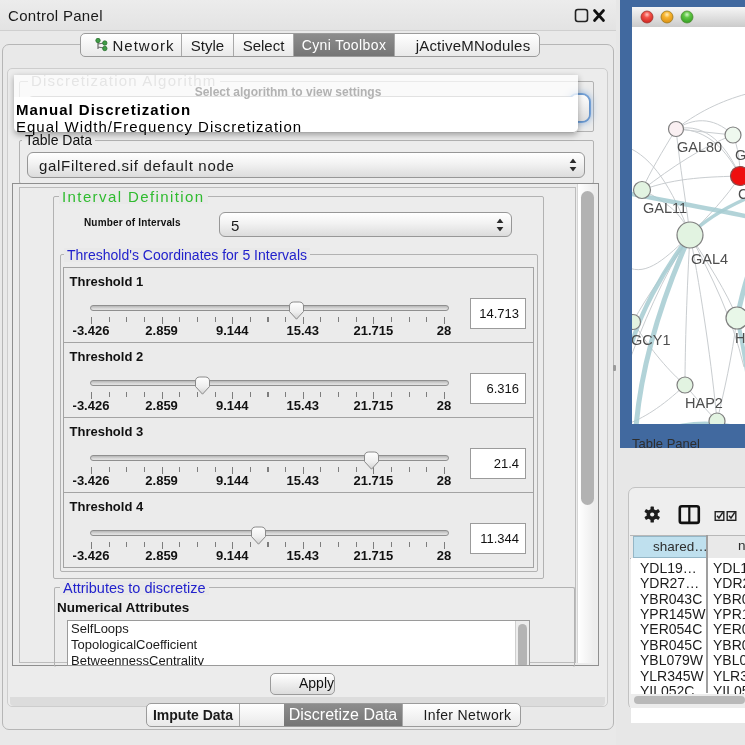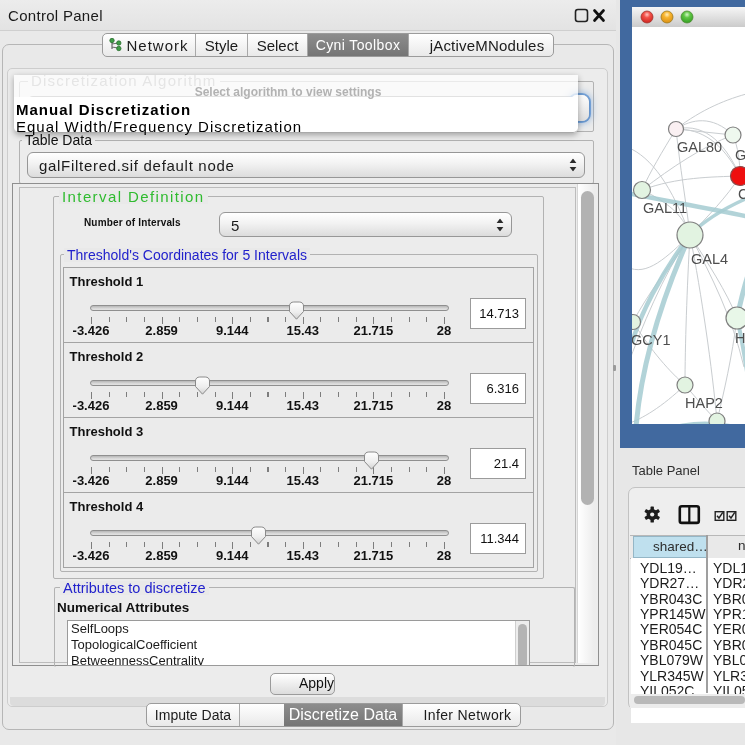--- a/index.html
+++ b/index.html
@@ -164,26 +164,26 @@
 <div class="abs" style="left:57px;top:600px;font-size:13.5px;font-weight:bold;color:#111;">Numerical Attributes</div>
 <div class="abs" style="left:67px;top:620px;width:461px;height:44px;border:1px solid #9a9a9a;background:#ffffff;overflow:hidden;">
   <div style="font-size:13px;color:#1b1b1b;padding:0 0 0 3px;line-height:16px;">SelfLoops<br>TopologicalCoefficient<br>BetweennessCentrality</div>
   <div class="abs" style="right:0;top:0;width:13px;height:44px;background:#ededed;border-left:1px solid #cfcfcf;"></div>
   <div class="abs" style="right:2px;top:3px;width:9px;height:44px;background:#b4b4b4;border-radius:5px;"></div>
 </div>
 
 <div class="abs" style="left:270px;top:673px;width:63px;height:20px;border:1px solid #9b9b9b;border-radius:5px;background:linear-gradient(180deg,#ffffff,#dcdcdc);font-size:14px;text-align:right;line-height:19px;color:#111;">Apply</div>
 
 <div class="tabseg" style="left:146px;top:703px;height:22px;font-size:0;">
-  <div class="seg" style="width:92px;font-size:14px;">Impute Data</div>
+  <div class="seg" style="width:92px;font-size:14px;font-weight:bold;">Impute Data</div>
   <div class="seg dark" style="width:118px;font-size:16px;margin-left:44px;">Discretize Data</div>
   <div class="seg" style="width:105px;font-size:14px;letter-spacing:0.35px;">Infer Network</div>
 </div>
 
-<div class="tabseg" style="left:102px;top:33px;height:22px;">
+<div class="tabseg" style="left:80px;top:33px;height:22px;padding-left:8px;">
   <div class="seg" style="width:92px;letter-spacing:1px;">
     <svg width="13" height="14" viewBox="0 0 13 14" style="margin-right:4px;">
       <path d="M3 3 L3 11 M3 6 L9 5 M3 9 L9 10" stroke="#6b6b6b" stroke-width="1.2" fill="none"></path>
       <circle cx="3" cy="2.5" r="2.2" fill="#3f9d46" stroke="#2c7031" stroke-width="0.8"></circle>
       <circle cx="9.8" cy="5" r="2.2" fill="#3f9d46" stroke="#2c7031" stroke-width="0.8"></circle>
       <circle cx="9.8" cy="10.5" r="2.2" fill="#3f9d46" stroke="#2c7031" stroke-width="0.8"></circle>
     </svg>Network</div>
   <div class="seg" style="width:51px;">Style</div>
   <div class="seg" style="width:59px;">Select</div>
   <div class="seg dark" style="width:100px;font-size:14px;letter-spacing:0.4px;">Cyni Toolbox</div>
@@ -278,21 +278,21 @@
     <text x="103" y="133">GA</text>
     <text x="106" y="172">C</text>
     <text x="11" y="186">GAL11</text>
     <text x="59" y="237">GAL4</text>
     <text x="-1" y="318">GCY1</text>
     <text x="103" y="316">H</text>
     <text x="53" y="381">HAP2</text>
   </g>
 </svg>
 
-<div class="abs" style="left:632px;top:463px;font-size:13px;color:#2e2e2e;">Table Panel</div>
+<div class="abs" style="left:632px;top:436px;font-size:13px;color:#2e2e2e;">Table Panel</div>
 <div class="abs" style="left:628px;top:487px;width:130px;height:221px;background:#eeeeee;border:1px solid #c2c2c2;border-radius:7px;"></div>
 
 <svg class="abs" style="left:644px;top:505px;" width="101" height="20" viewBox="0 0 101 20">
   <g fill="#1c1c1c">
     <g transform="translate(8.2,9.5)">
       <g id="tee">
           <rect x="-1.7" y="-8.1" width="3.4" height="4.2" rx="0.7"></rect>
         </g>
       <use href="#tee" transform="rotate(60)"></use>
         <use href="#tee" transform="rotate(120)"></use>

